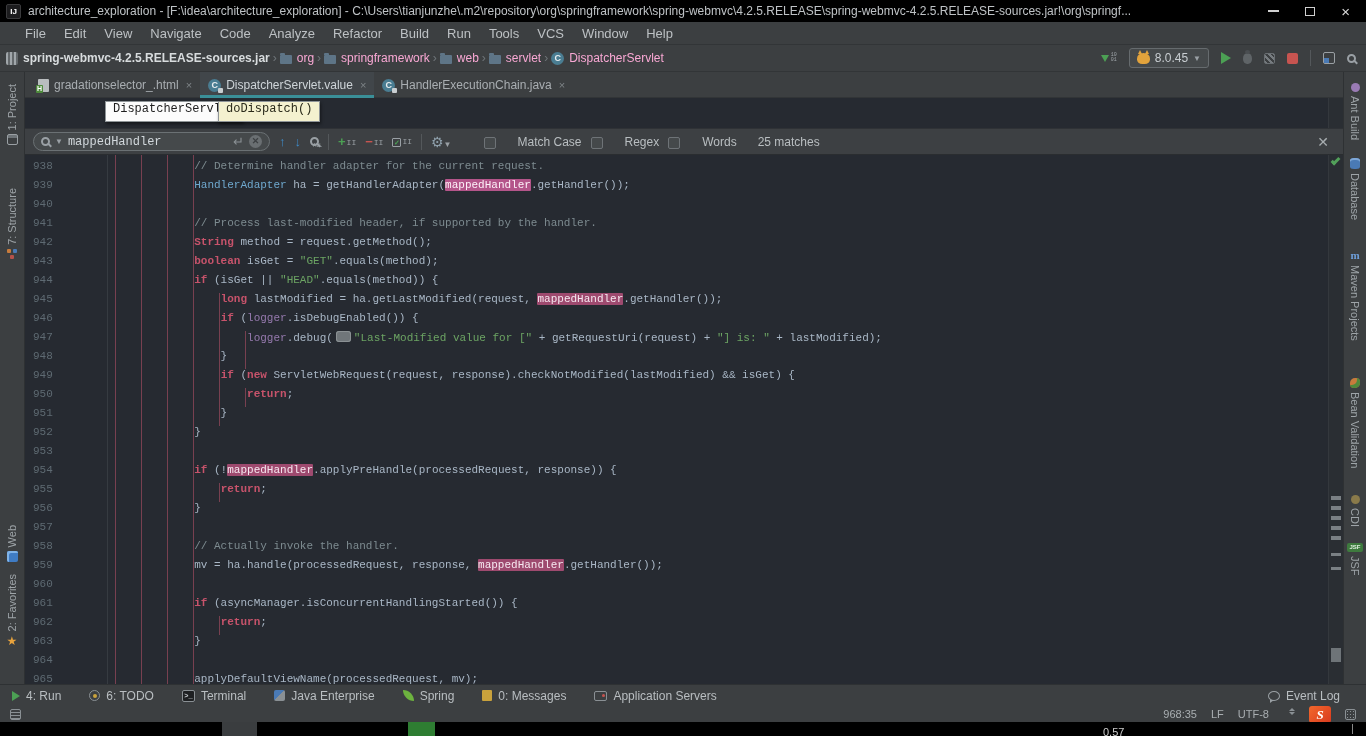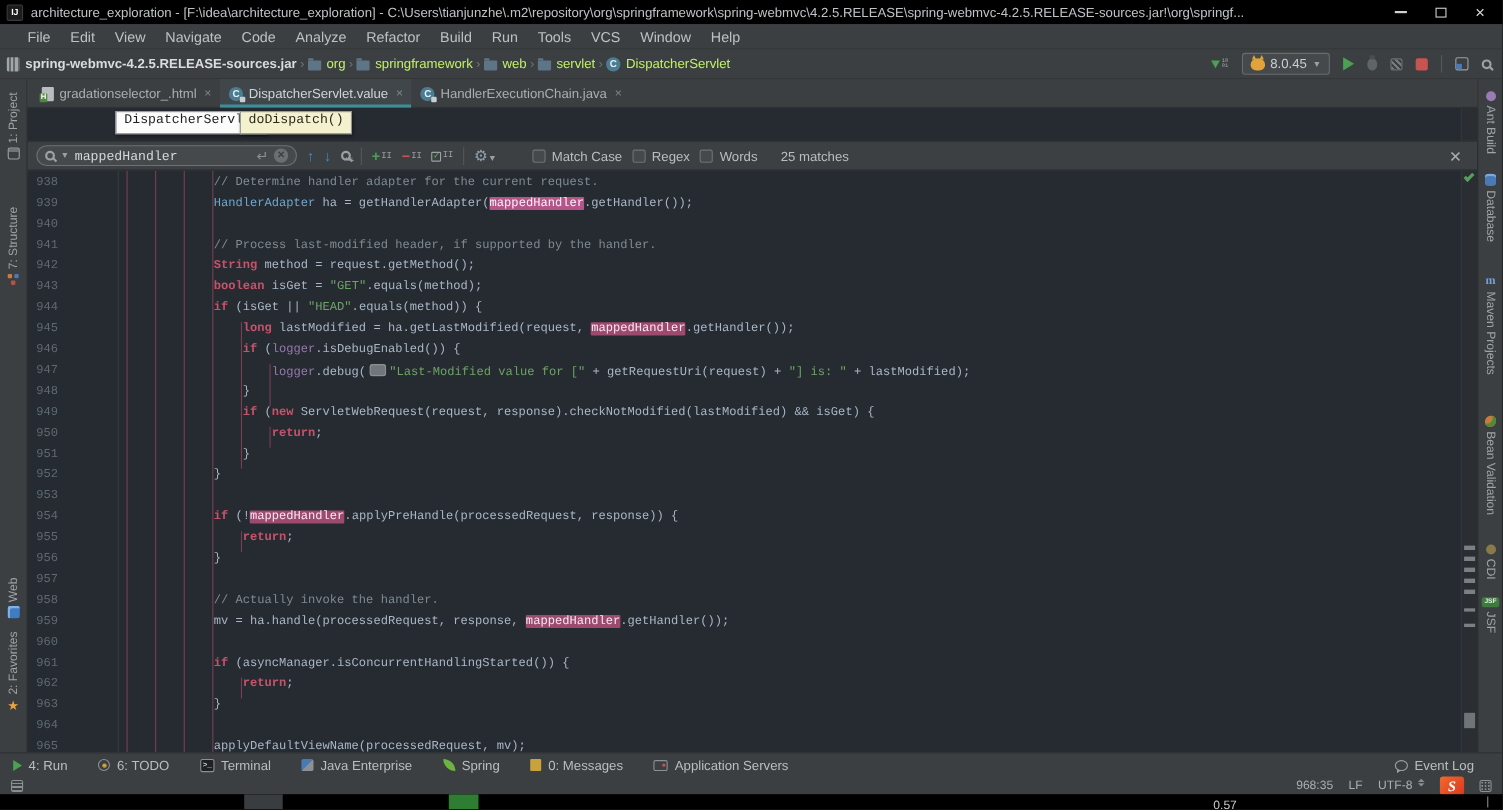--- a/index.html
+++ b/index.html
@@ -15,21 +15,21 @@
   .ctl-max{width:10px;height:9px;border:1px solid #d0d0d0;}
   .ctl-close{color:#d8d8d8;font-size:15px;line-height:15px;}
 
   
   .menubar{position:absolute;top:22px;left:0;width:100%;height:23px;background:#3C3F41;display:flex;align-items:center;padding-left:16px;border-bottom:1px solid #323537;}
   .mi{color:#bdc1c4;font-size:13px;padding:0 9px;}
 
   
   .navbar{position:absolute;top:45px;left:0;width:100%;height:27px;background:#3C3F41;display:flex;align-items:center;padding-left:6px;border-bottom:1px solid #323537;}
   .bc{display:flex;align-items:center;gap:5px;}
-  .bc-t{color:#bef264;font-size:12px;}
+  .bc-t{color:#f9a8d4;font-size:12px;}
   .bc-t.bold{color:#d8dcde;font-weight:bold;}
   .chev{color:#6e7478;font-size:12px;margin:0 3px;}
   .jar-icon{width:12px;height:13px;border-radius:2px;background:repeating-linear-gradient(90deg,#a0a6aa 0 2px,#63686b 2px 4px);}
   .folder-icon{width:12px;height:9px;background:#5e7587;border-radius:1px;position:relative;margin-top:2px;}
   .folder-icon::before{content:"";position:absolute;top:-2px;left:0;width:5px;height:2px;background:#5e7587;border-radius:1px 1px 0 0;}
   .class-icon{width:13px;height:13px;border-radius:50%;background:#4a7d92;color:#e8edef;font:bold 9px/13px "Liberation Sans",sans-serif;text-align:center;position:relative;}
   .class-icon.lock::after{content:"";position:absolute;right:-2px;bottom:-1px;width:5px;height:5px;background:#c9ced1;border-radius:1px;}
   .nav-right{margin-left:auto;display:flex;align-items:center;gap:12px;padding-right:10px;}
   .vcs-in{display:flex;align-items:center;gap:2px;}
   .dn-arrow{width:0;height:0;border-top:7px solid #4ca054;border-left:4px solid transparent;border-right:4px solid transparent;}
@@ -78,21 +78,21 @@
   .enter-g{color:#8a9094;font-size:13px;}
   .clear-b{width:13px;height:13px;border-radius:50%;background:#6a6f72;color:#3d4043;font:bold 9px/13px "Liberation Sans",sans-serif;text-align:center;}
   .arr{font-weight:bold;font-size:13px;color:#3e8ccb;}
   .fa{position:relative;}
   .fa .all{position:absolute;bottom:-4px;right:-5px;font-size:5px;color:#9aa0a5;}
   .pm{display:flex;align-items:flex-end;gap:1px;font:bold 13px/12px "Liberation Sans",sans-serif;}
   .pm .ii{font:8px/10px "Liberation Mono",monospace;color:#9aa0a5;}
   .gplus{color:#4ca054;}.rminus{color:#c75450;}
   .cbsq{width:9px;height:9px;border:1px solid #9aa0a5;border-radius:1px;color:#4ca054;font:bold 7px/8px "Liberation Sans",sans-serif;text-align:center;}
   .gear{color:#8fa0ac;font-size:14px;line-height:14px;}
-  .opt{display:flex;align-items:center;gap:6px;}
+  .opt{display:flex;align-items:flex-end;gap:22px;}
   .cb{width:12px;height:12px;background:#45494b;border:1px solid #6e7377;border-radius:2px;}
   .opt-l{color:#b9bec1;font-size:12px;}
   .matches{color:#b9bec1;font-size:12px;margin-left:12px;}
   .find-close{margin-left:auto;color:#a7adb0;font-size:14px;padding-right:6px;}
 
   .code-area{position:absolute;top:57px;left:0;right:15px;bottom:0;overflow:hidden;}
   .gutter{position:absolute;left:0;top:0;bottom:0;width:83px;border-right:1px solid #363b41;padding:5px 0 0 8px;}
   .gnum{height:19px;line-height:19px;font:11px "Liberation Mono",monospace;color:#5e6a72;}
   .lines{position:absolute;left:90px;top:5px;right:0;}
   .code-line{height:19px;line-height:19px;white-space:pre;font:11px "Liberation Mono",monospace;}
@@ -462,21 +462,21 @@
         <span class="bub"></span>
         <span>Event Log</span>
       </span>
   </div>
 
   <div class="statusbar">
     <span class="tgl"></span>
     <div class="sb-right">
       <span>968:35</span>
       <span>LF</span>
-      <span style="display:flex;align-items:flex-start;gap:5px;">
+      <span style="display:flex;align-items:flex-start;gap:20px;">
           <span>UTF-8</span>
           <span class="upd-ic">
             <i class="u"></i>
             <i class="d"></i>
           </span>
         </span>
       <span class="sgo">S</span>
       <span class="hec"></span>
     </div>
   </div>

